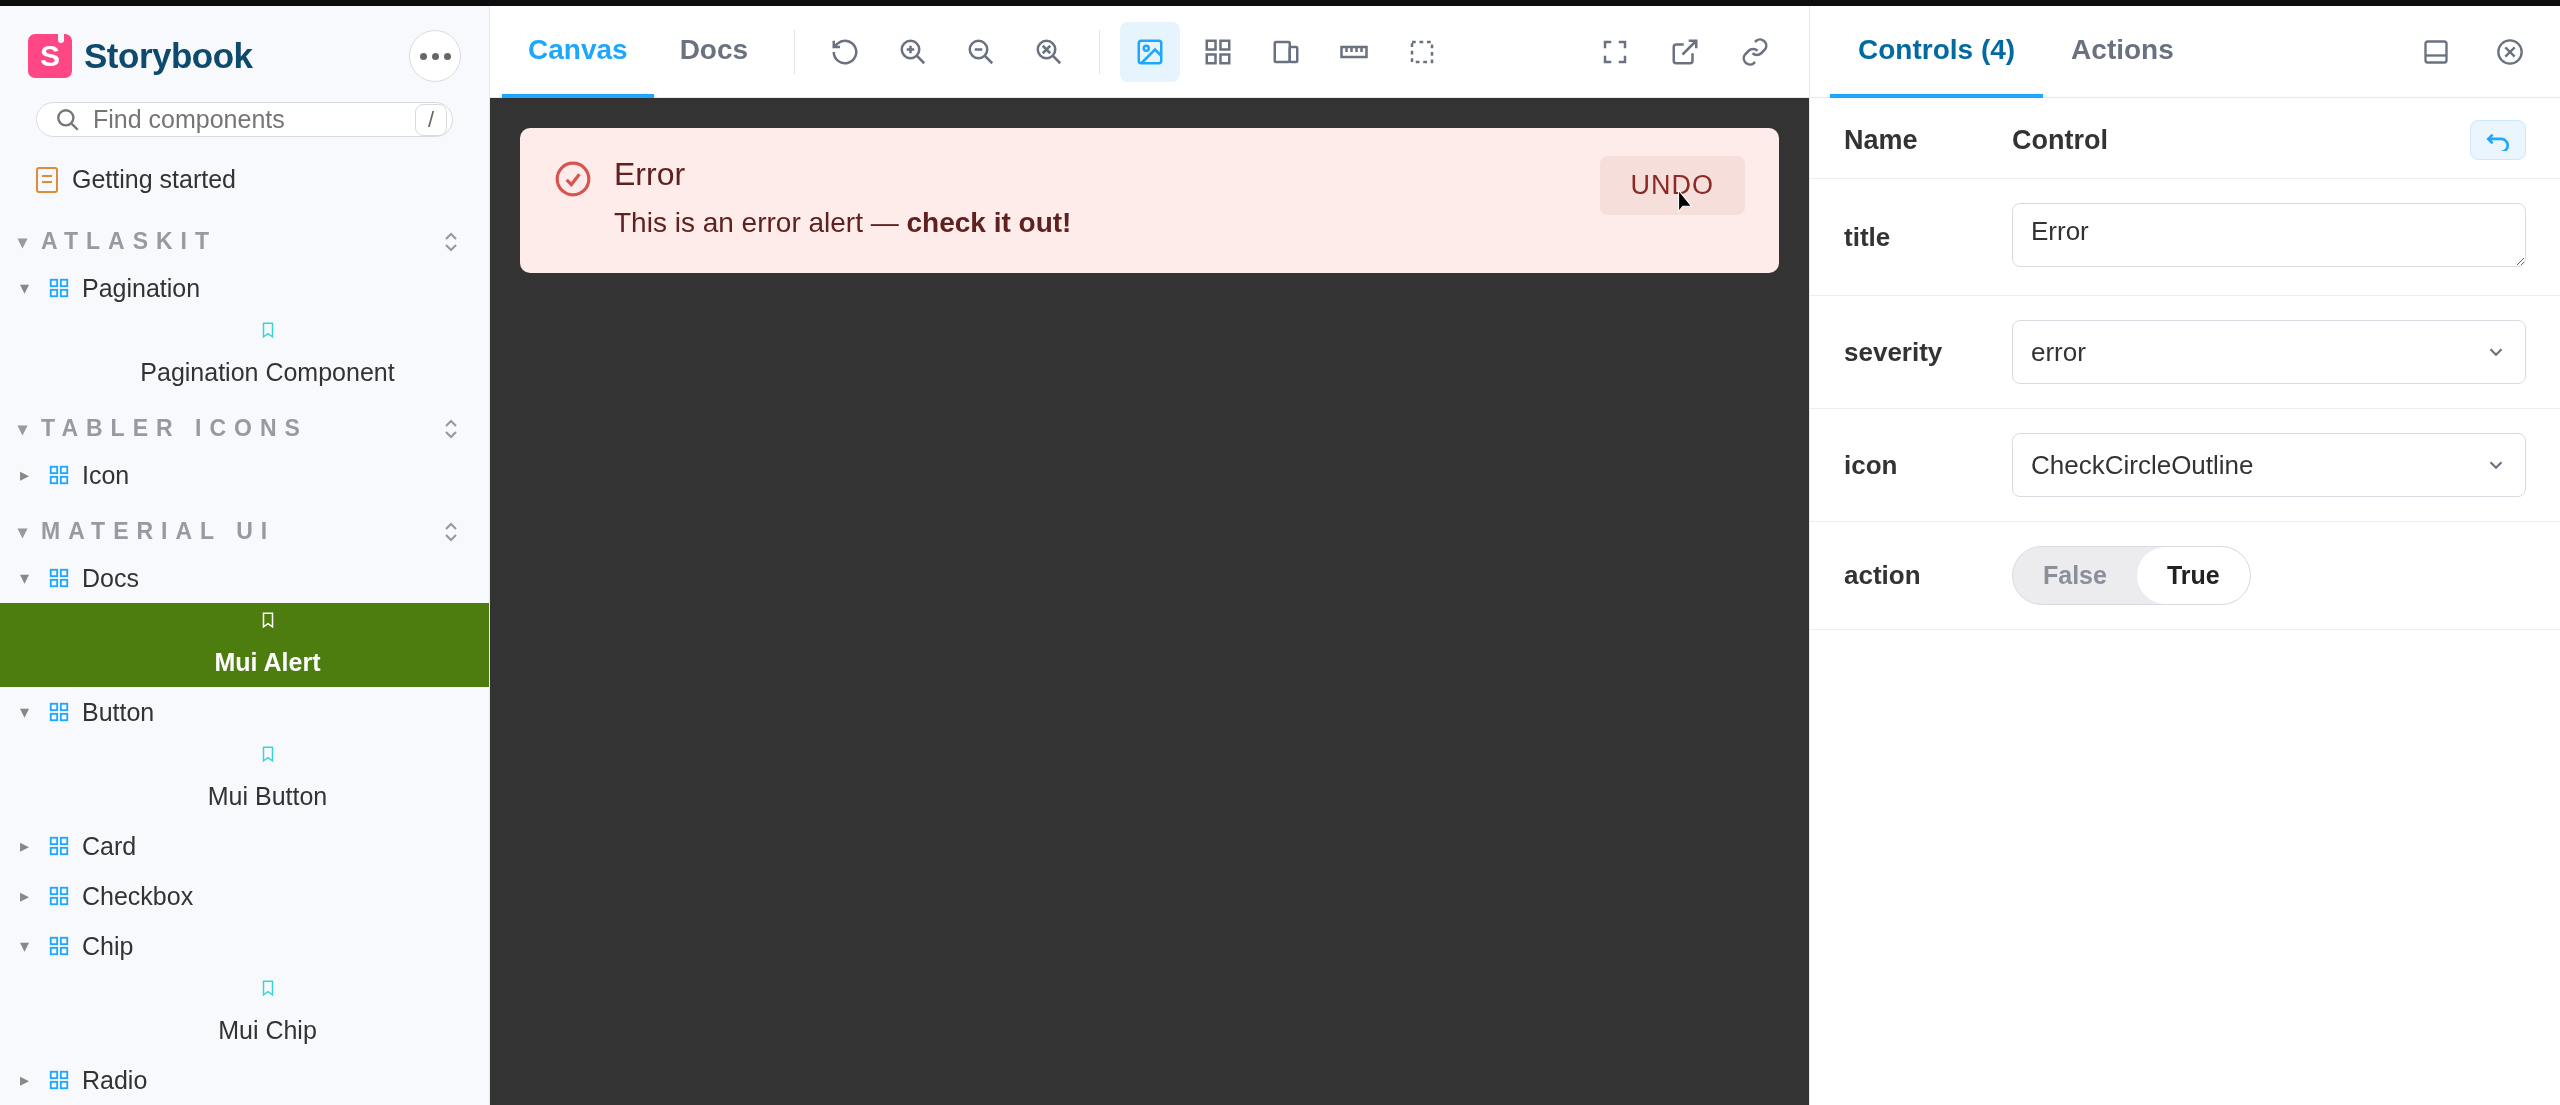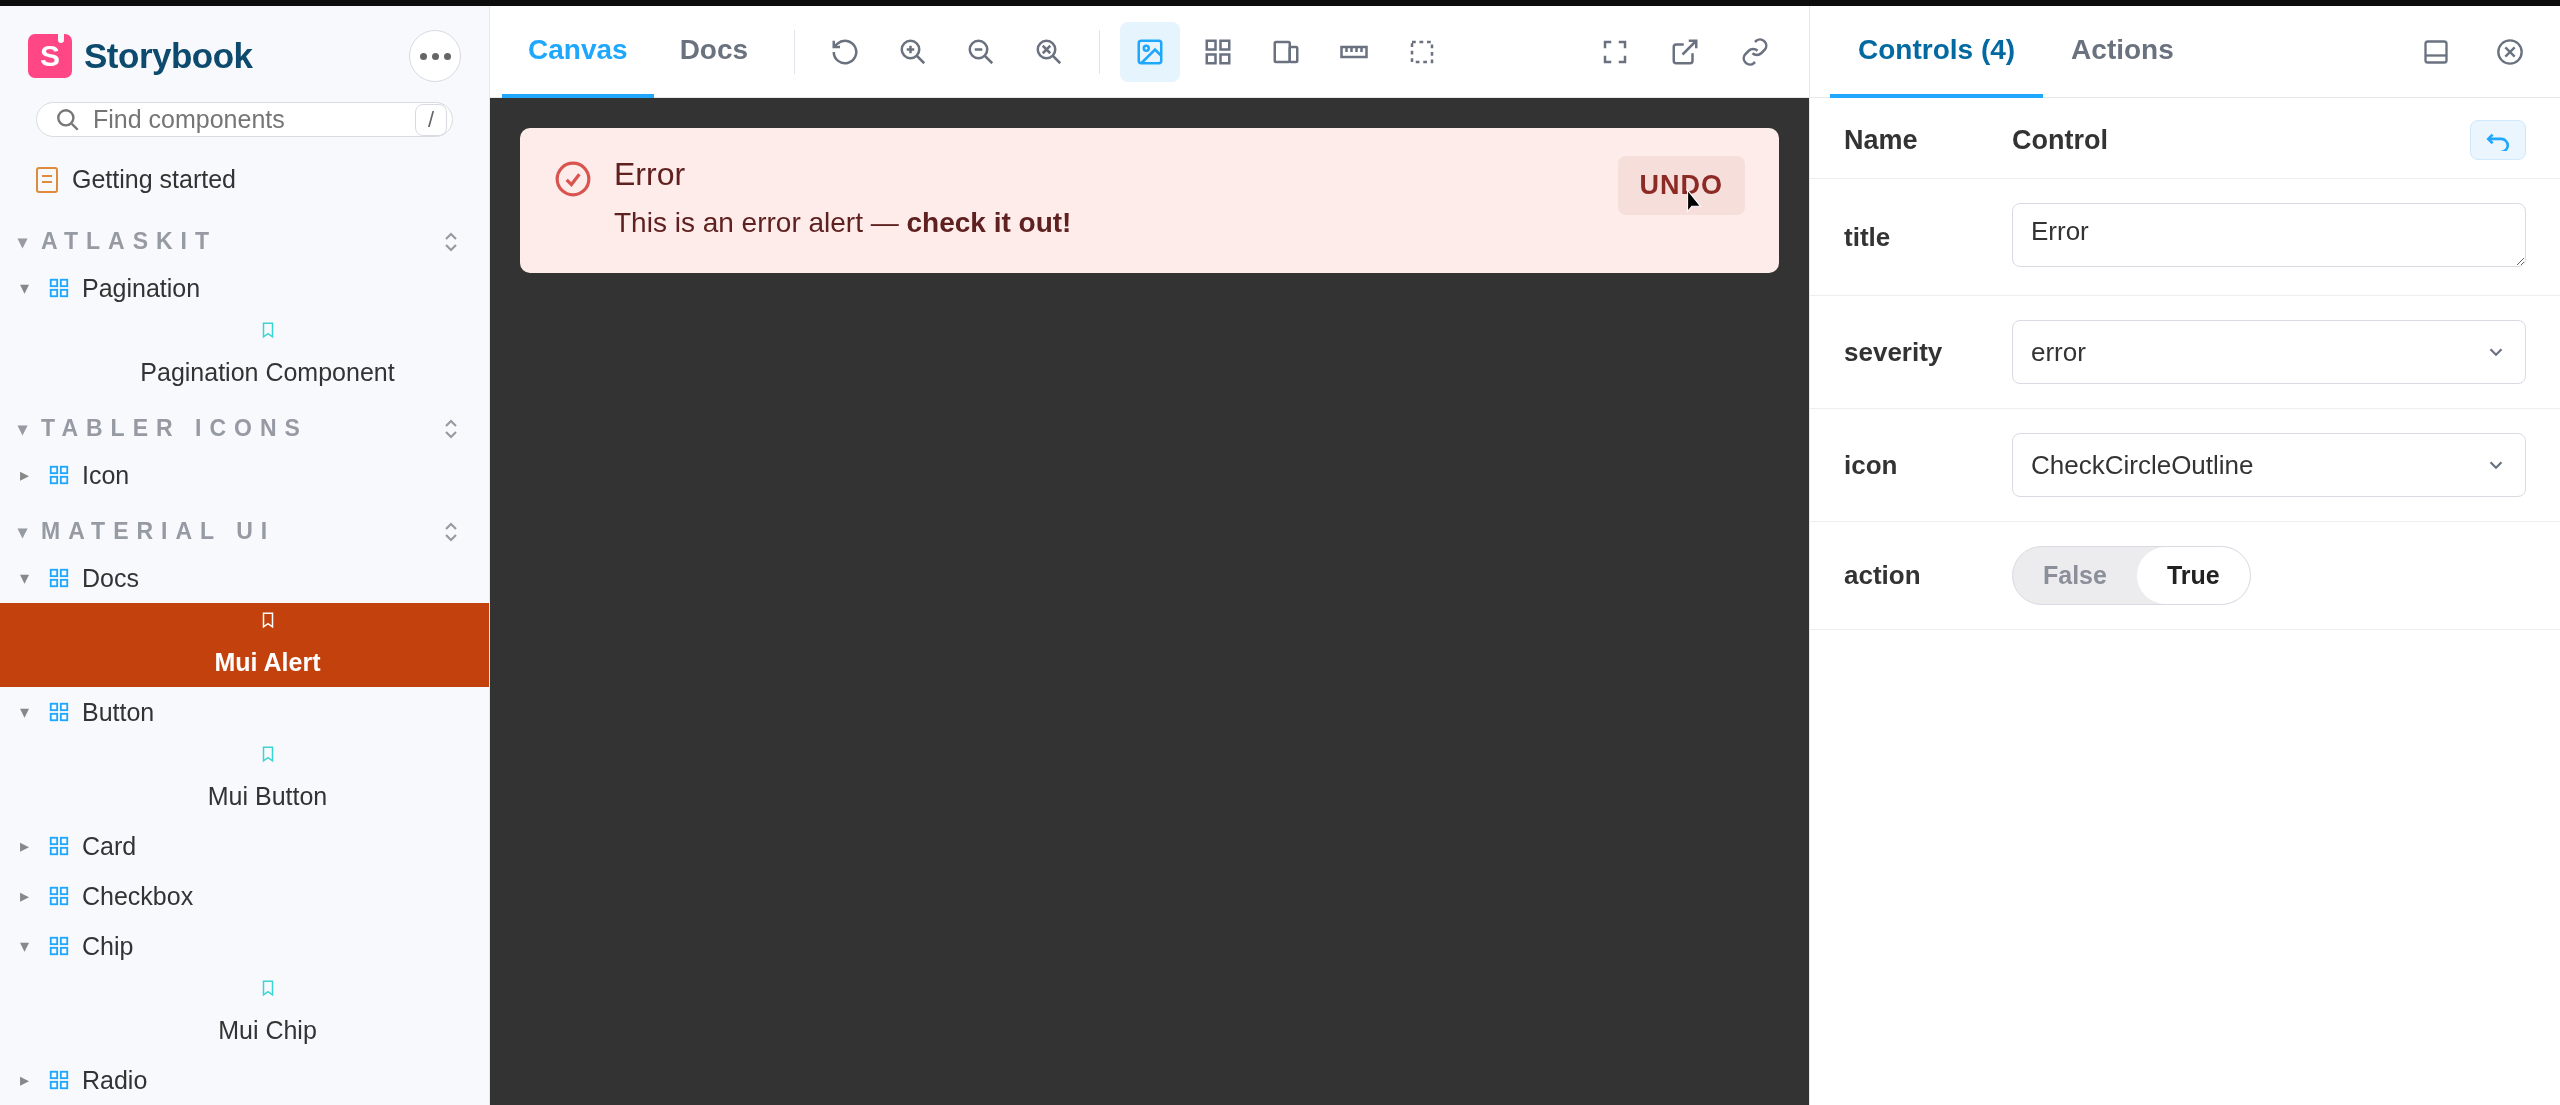--- a/index.html
+++ b/index.html
@@ -29,21 +29,21 @@
 
   .sb-group-head { display:flex; align-items:center; justify-content:space-between; padding:18px 28px 8px 18px; }
   .sb-group-title { font-size:23px; font-weight:800; letter-spacing:8px; color:#969aa3; text-transform:uppercase; display:flex; align-items:center; gap:6px;}
   .sb-group-caret { color:#969aa3; font-size:18px; }
   .sb-group-coll { color:#969aa3; font-size:20px; line-height:12px; cursor:pointer; }
 
   .tree-item { display:flex; align-items:center; gap:12px; padding:6px 20px 6px 20px; font-size:25px; color:#333; cursor:pointer; line-height:38px; }
   .tree-item.level1 { padding-left:20px; }
   .tree-item.level2 { padding-left:66px;flex-direction:column; }
   .tree-item .caret { width:16px; color:#888; font-size:18px; }
-  .tree-item.selected { background:#c2410c; color:#fff; font-weight:700; border-radius:0; }
+  .tree-item.selected { background:#4d7c0f; color:#fff; font-weight:700; border-radius:0; }
   .tree-item.selected .story-ic, .tree-item.selected .caret { color:#fff; }
   .comp-ic { width:22px; height:22px; flex:0 0 auto; }
   .story-ic { width:18px; height:22px; flex:0 0 auto; }
 
   
   .main { flex:0 0 1320px; display:flex; flex-direction:column; border-right:1px solid #e6e8ec; }
   .toolbar { height:92px; display:flex; align-items:center; padding:0 12px; border-bottom:1px solid #e6e8ec; gap:4px; }
   .tabbar { display:flex; align-items:center; height:100%; }
   .tab { padding:0 26px; height:100%; display:flex; align-items:center; font-size:28px; font-weight:700; color:#6a7280; cursor:pointer; border-bottom:4px solid transparent; margin-bottom:-1px; }
   .tab.active { color:#1ea7fd; border-bottom-color:#1ea7fd; }
@@ -53,21 +53,21 @@
   .tool-grp { display:flex; gap:8px; }
   .tool-right { margin-left:auto; display:flex; gap:10px; padding-right:12px; }
 
   .canvas-area { flex:1; background:#333333; padding:30px; }
   .alert { background:#fdecea; border-radius:10px; padding:28px 34px 34px; display:flex; gap:22px; align-items:flex-start; position:relative; }
   .alert-ic { color:#d9534f; flex:0 0 auto; margin-top:4px; }
   .alert-content { flex:1; }
   .alert-title { font-size:32px; color:#5f2120; font-weight:500; margin-bottom:14px; }
   .alert-msg { font-size:28px; color:#5f2120; }
   .alert-msg strong{font-weight:700;}
-  .alert-action { background:#f6dedb; color:#8c2a25; font-size:27px; font-weight:700; letter-spacing:1px; padding:14px 22px; border-radius:8px; cursor:pointer; border:none; position:relative; }
+  .alert-action { background:#f6dedb; color:#8c2a25; font-size:27px; font-weight:400; letter-spacing:1px; padding:14px 31px; border-radius:8px; cursor:pointer; border:none; position:relative; }
   .cursor-ptr { position:absolute; left:50%; top:55%; }
 
   
   .panel { flex:1; display:flex; flex-direction:column; }
   .panel-tabs { height:92px; display:flex; align-items:center; padding:0 20px; border-bottom:1px solid #e6e8ec; }
   .ptab { padding:0 28px; height:100%; display:flex; align-items:center; font-size:28px; font-weight:700; color:#6a7280; cursor:pointer; border-bottom:4px solid transparent; margin-bottom:-1px;}
   .ptab.active { color:#0369a1; border-bottom-color:#1ea7fd; }
   .panel-right { margin-left:auto; display:flex; gap:14px; align-items:center;}
   .panel-head { display:flex; align-items:center; padding:22px 34px 18px; font-size:27px; font-weight:700; color:#333; border-bottom:1px solid #eceef2; }
   .panel-head .col-name { width:168px; }

